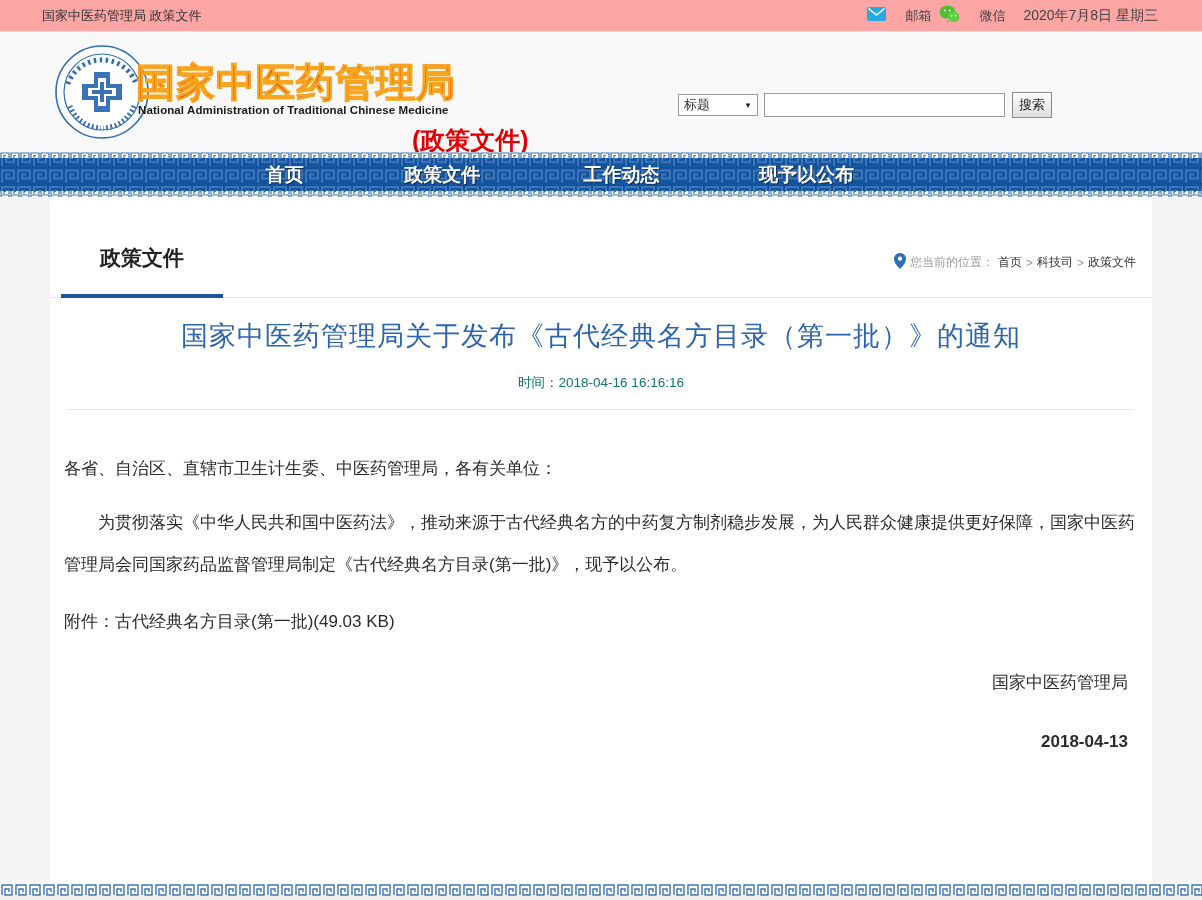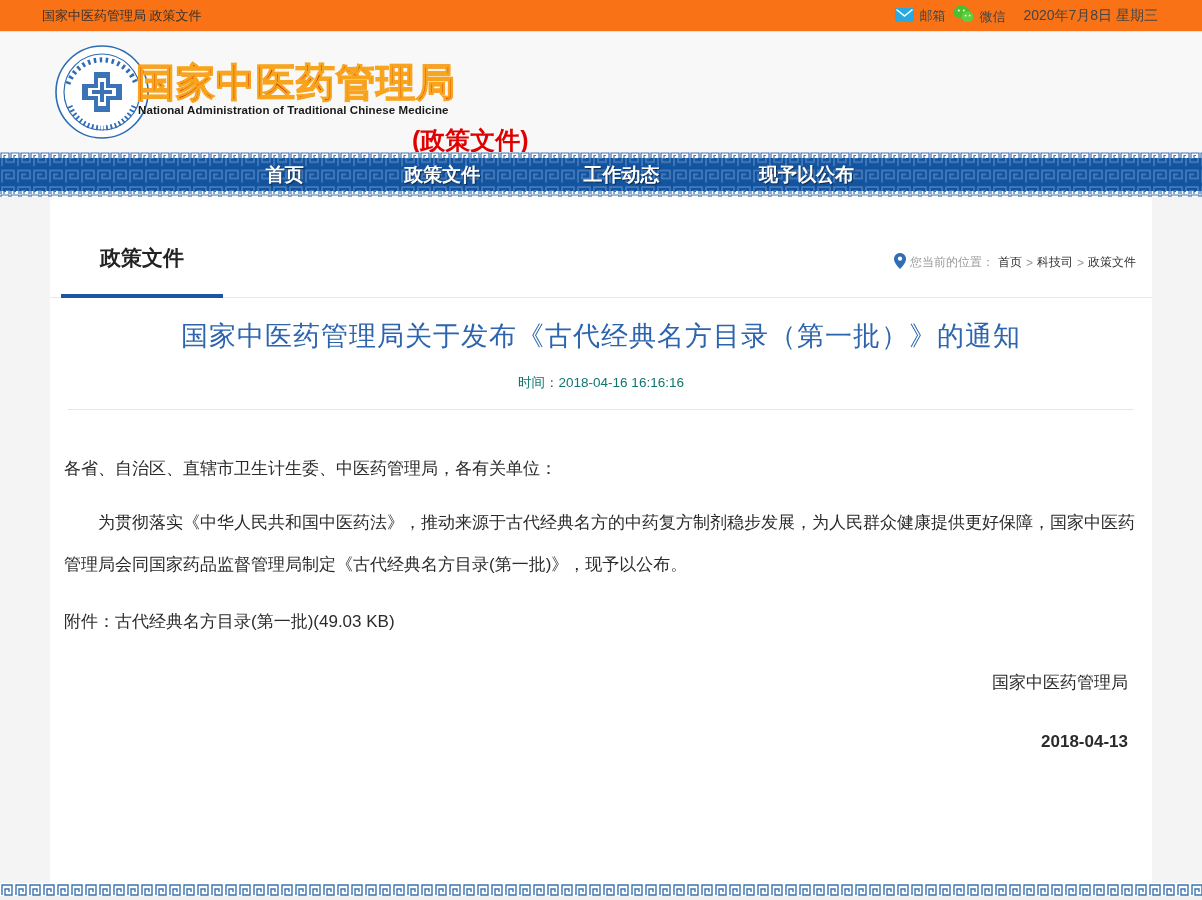--- a/index.html
+++ b/index.html
@@ -3,26 +3,26 @@
 <meta charset="utf-8">
 <style>
   * { margin:0; padding:0; box-sizing:border-box; }
   html,body { width:1202px; height:900px; }
   body {
     font-family:"Liberation Sans","DejaVu Sans",sans-serif;
     background:#f4f4f4; color:#333; overflow:hidden;
   }
   
   .topbar {
-    height:32px; background:#f97316; border-bottom:1px solid #e3e3e3;
+    height:32px; background:#fca5a5; border-bottom:1px solid #e3e3e3;
     display:flex; align-items:center; justify-content:space-between;
     padding:0 44px 0 42px; font-size:13px; color:#333;
   }
   .topbar-right { display:flex; align-items:center; gap:8px; color:#444; }
-  .tb-item { display:flex; align-items:flex-end; gap:5px; cursor:pointer; }
+  .tb-item { display:flex; align-items:center; gap:19px; cursor:pointer; }
   .tb-date { margin-left:10px; font-size:14px; }
   
   .header { height:120px; background:#f8f8f8; position:relative; }
   .logo { position:absolute; left:54px; top:12px; }
   .site-title {
     position:absolute; left:136px; top:24px;
     font-size:39px; font-weight:bold; letter-spacing:1px;
     color:#c3090b; -webkit-text-stroke:1.2px #f8a41d;
     text-shadow:0 0 1px #f8a41d;
     white-space:nowrap;
@@ -134,20 +134,28 @@
       <path d="M80 62 A34 34 0 0 1 49 84" fill="none" stroke="#2e6cb5" stroke-width="5" stroke-dasharray="1.8 2.6"></path>
       <path d="M40 28 h16 v12 h12 v16 h-12 v12 h-16 v-12 h-12 v-16 h12 z" fill="#3a74b6"></path>
       <path d="M44 34 h8 v10 h10 v8 h-10 v10 h-8 v-10 h-10 v-8 h10 z" fill="#fff"></path>
       <path d="M46 38 h4 v8 h8 v4 h-8 v8 h-4 v-8 h-8 v-4 h8 z" fill="#3a74b6"></path>
     </svg>
   </div>
   <div class="site-title">国家中医药管理局</div>
   <div class="site-sub">National Administration of Traditional Chinese Medicine</div>
   <div class="section-tag">(政策文件)</div>
 
+  <div class="searchbox">
+    <div class="sel">
+      <span>标题</span>
+      <span class="caret">▼</span>
+    </div>
+    <input class="search-input" type="text" value="" style="">
+    <button class="search-btn">搜索</button>
+  </div>
 </div>
 
 <div class="nav">
   <svg class="bg" width="1202" height="45" preserveAspectRatio="none">
     <defs>
       <pattern id="meanderMid" width="16" height="16.5" patternUnits="userSpaceOnUse">
         <path d="M2 14 V2 H14 V10 H6 V6 H10" fill="none" stroke="#4a7cba" stroke-width="1.6"></path>
       </pattern>
       <pattern id="meanderStrip" width="10" height="6" patternUnits="userSpaceOnUse">
         <path d="M1 6 V1 H9 V6 M4 6 V3.5 H6" fill="none" stroke="#3a72b0" stroke-width="1.2"></path>

